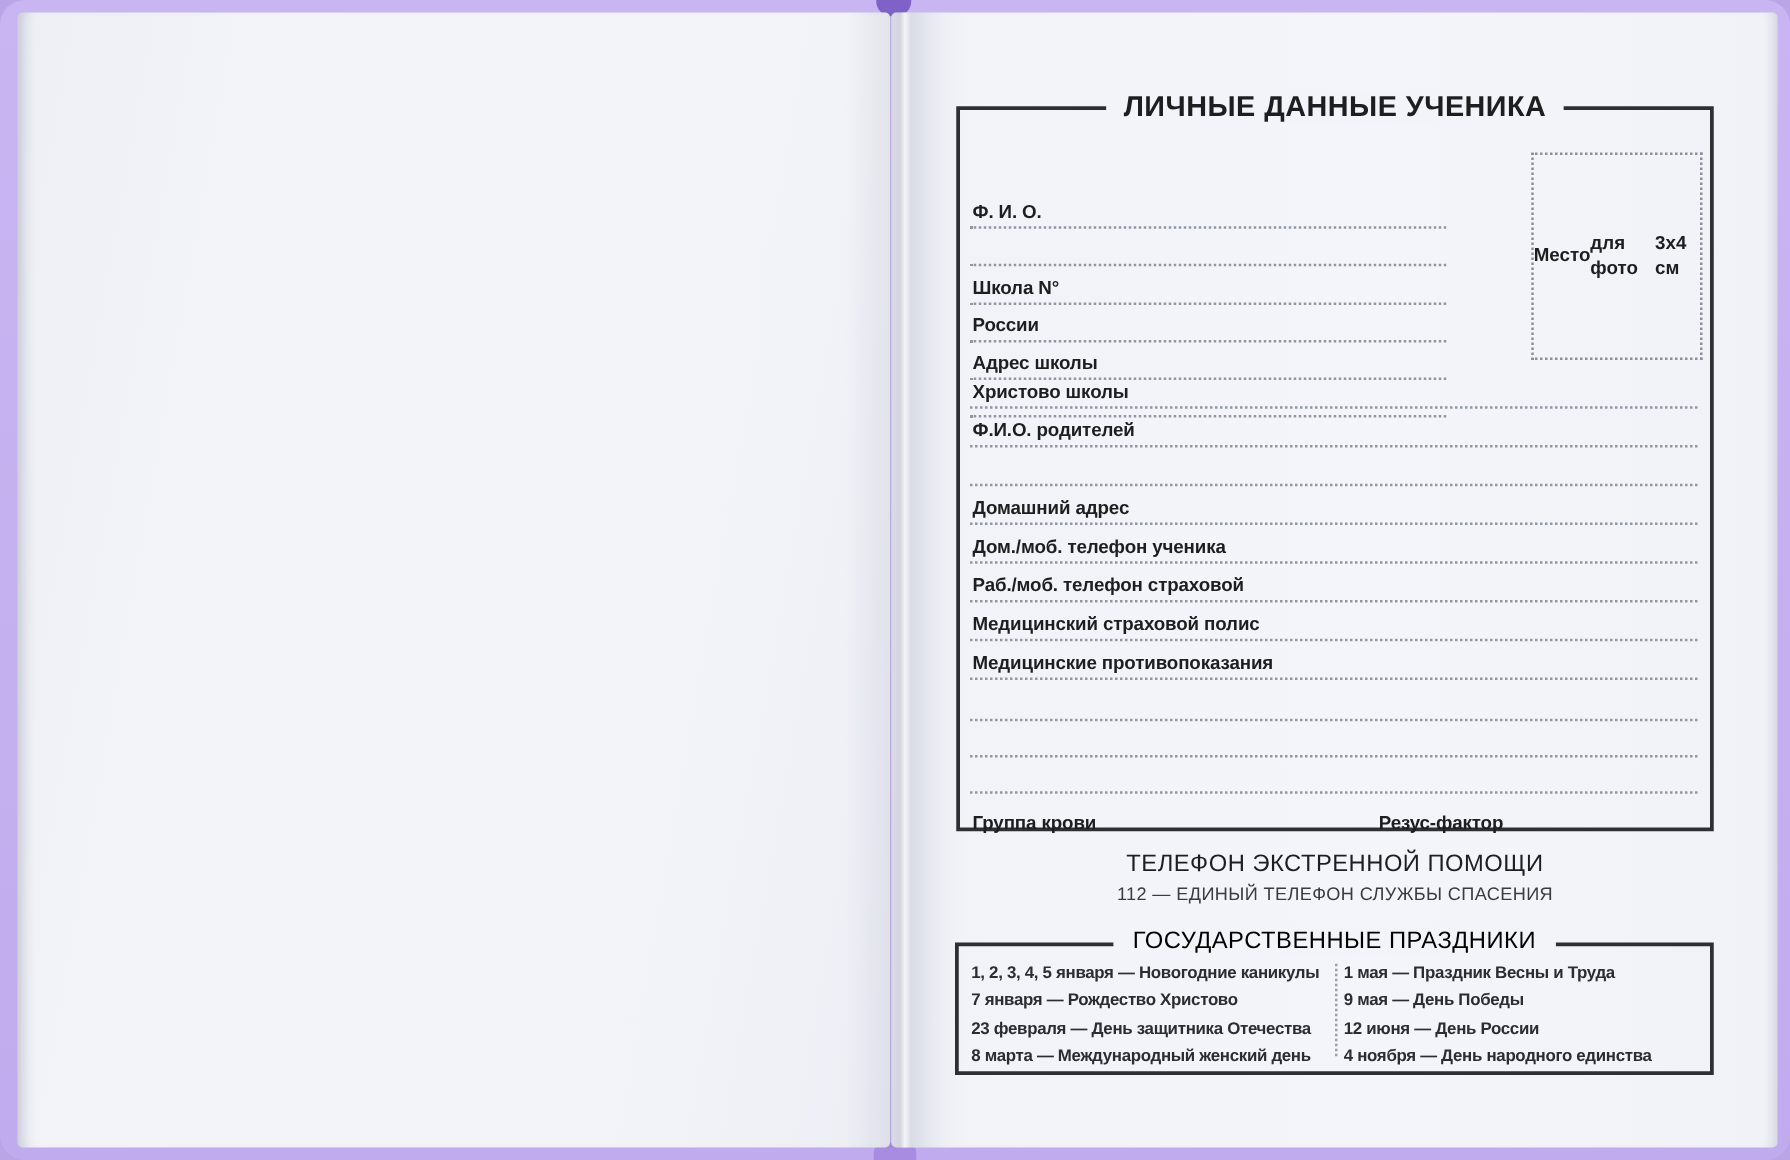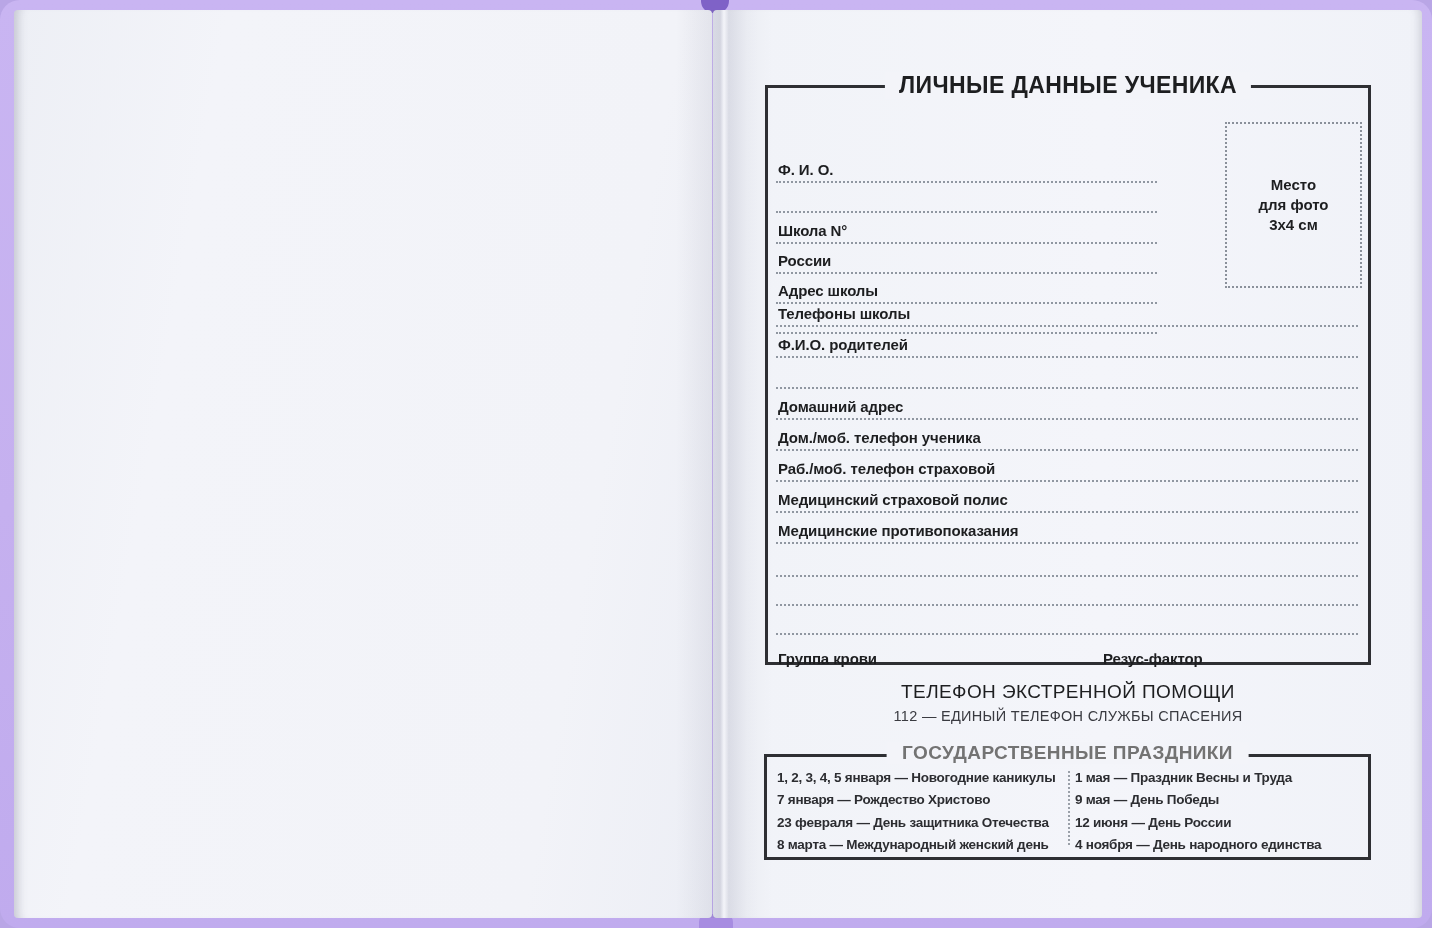--- a/index.html
+++ b/index.html
@@ -23,33 +23,33 @@
   .form-box { position:absolute; left:765px; top:85px; width:606px; height:580px; border:3px solid #2e2f33; }
   .legend { position:absolute; top:-16px; left:50%; transform:translateX(-50%); background:#f3f4f9;
             padding:0 14px; font-size:23px; font-weight:bold; color:#1d1e20; letter-spacing:.4px; white-space:nowrap; }
   .frow { position:absolute; left:8px; height:26px; border-bottom:2px dotted #9097a1; display:flex; align-items:flex-end; }
   .frow.short { width:381px;margin-top:41px; }
   .frow.full  { right:10px; }
   .flabel { font-size:15px; font-weight:bold; color:#1d1e20; letter-spacing:-.1px; padding:0 0 3px 2px; white-space:nowrap; }
   .blood-row { position:absolute; left:8px; right:10px; top:557px; height:22px; }
   .blood-row .flabel { position:absolute; bottom:0; padding:0; }
   .photo-box { position:absolute; left:457px; top:34px; width:137px; height:166px; border:2px dotted #8a909a;
-               display:flex; flex-direction:column; align-items:center; justify-content:center; }
+               display:flex; flex-direction:row; align-items:center; justify-content:center; }
   .photo-box div { font-size:15px; font-weight:bold; color:#1d1e20; line-height:1.35; }
 
   
   .em-title { position:absolute; left:765px; top:681px; width:606px; text-align:center;
               font-size:19px; font-weight:normal; color:#1d1e20; letter-spacing:.4px; }
   .em-sub   { position:absolute; left:765px; top:708px; width:606px; text-align:center;
               font-size:14.5px; font-weight:normal; color:#3a3b41; letter-spacing:.3px; }
 
   
   .hol-box { position:absolute; left:764px; top:754px; width:607px; height:106px; border:3px solid #2e2f33; }
   .hol-legend { position:absolute; top:-15px; left:50%; transform:translateX(-50%); background:#f3f4f9;
-                padding:0 16px; font-size:19px; font-weight:bold; color:#737373; letter-spacing:.4px; white-space:nowrap; }
+                padding:0 16px; font-size:19px; font-weight:normal; color:#000000; letter-spacing:.4px; white-space:nowrap; }
   .hol-col { position:absolute; top:10px; }
   .hol-col-left  { left:10px;  width:290px; }
   .hol-col-right { left:308px; width:280px; }
   .hol-item { font-size:13.5px; font-weight:bold; color:#2c2d31; letter-spacing:-.25px; line-height:22.3px; white-space:nowrap; }
   .hol-divider { position:absolute; left:301px; top:14px; height:74px; border-left:2px dotted #9aa0a8; }
 </style>
 </head>
 <body>
 
 <div class="book">
@@ -74,21 +74,21 @@
       </div>
       <div class="frow short" style="top:119px">
         <span class="flabel">России</span>
       </div>
       <div class="frow short" style="top:149px">
         <span class="flabel">Адрес школы</span>
       </div>
       <div class="frow short" style="top:179px"></div>
 
       <div class="frow full" style="top:213px">
-        <span class="flabel">Телефоны школы</span>
+        <span class="flabel">Христово школы</span>
       </div>
       <div class="frow full" style="top:244px">
         <span class="flabel">Ф.И.О. родителей</span>
       </div>
       <div class="frow full" style="top:275px"></div>
       <div class="frow full" style="top:306px">
         <span class="flabel">Домашний адрес</span>
       </div>
       <div class="frow full" style="top:337px">
         <span class="flabel">Дом./моб. телефон ученика</span>

